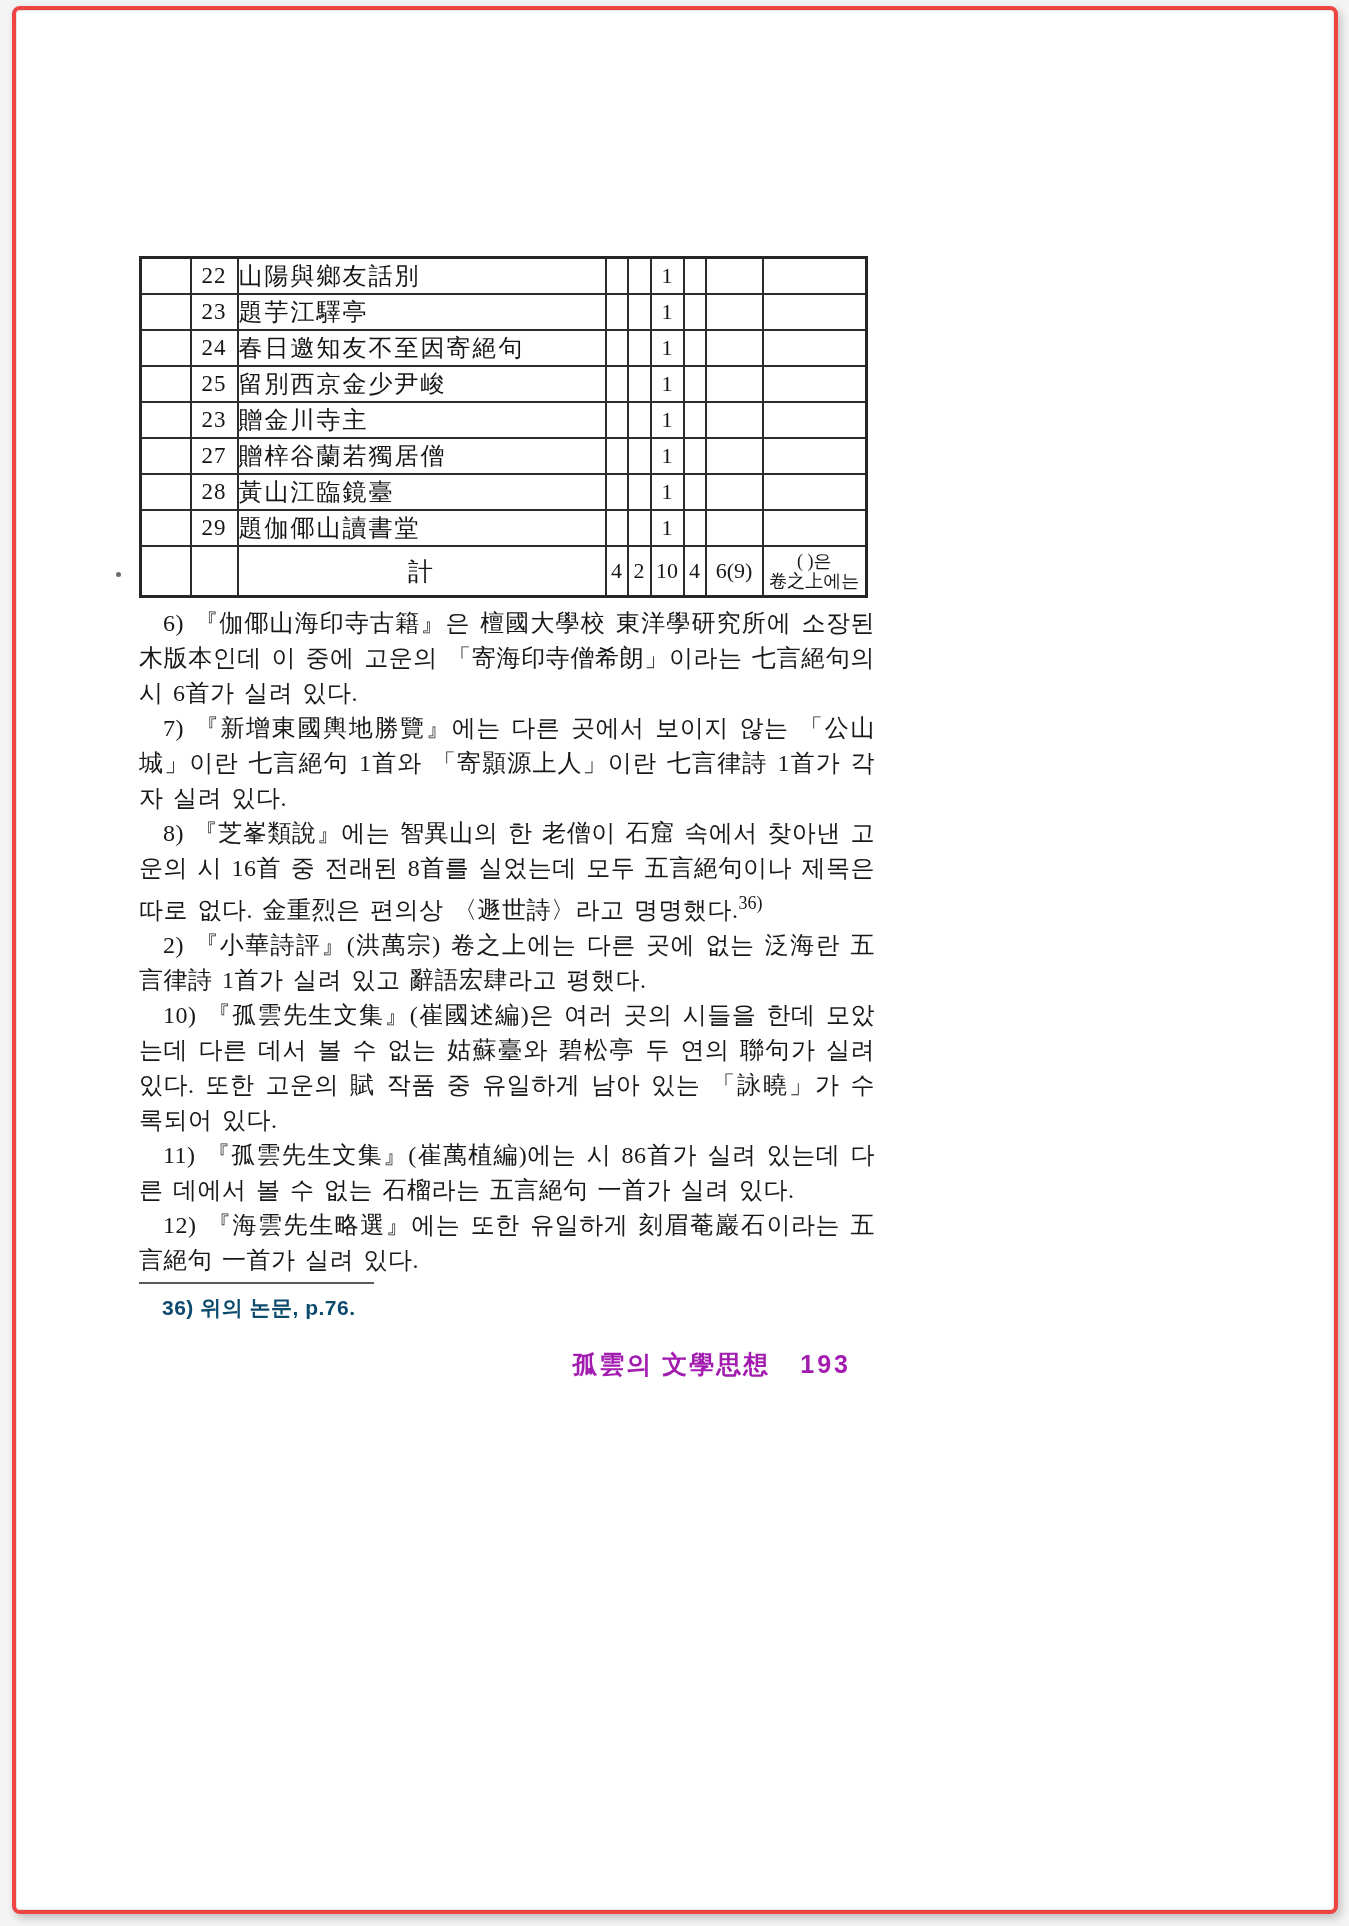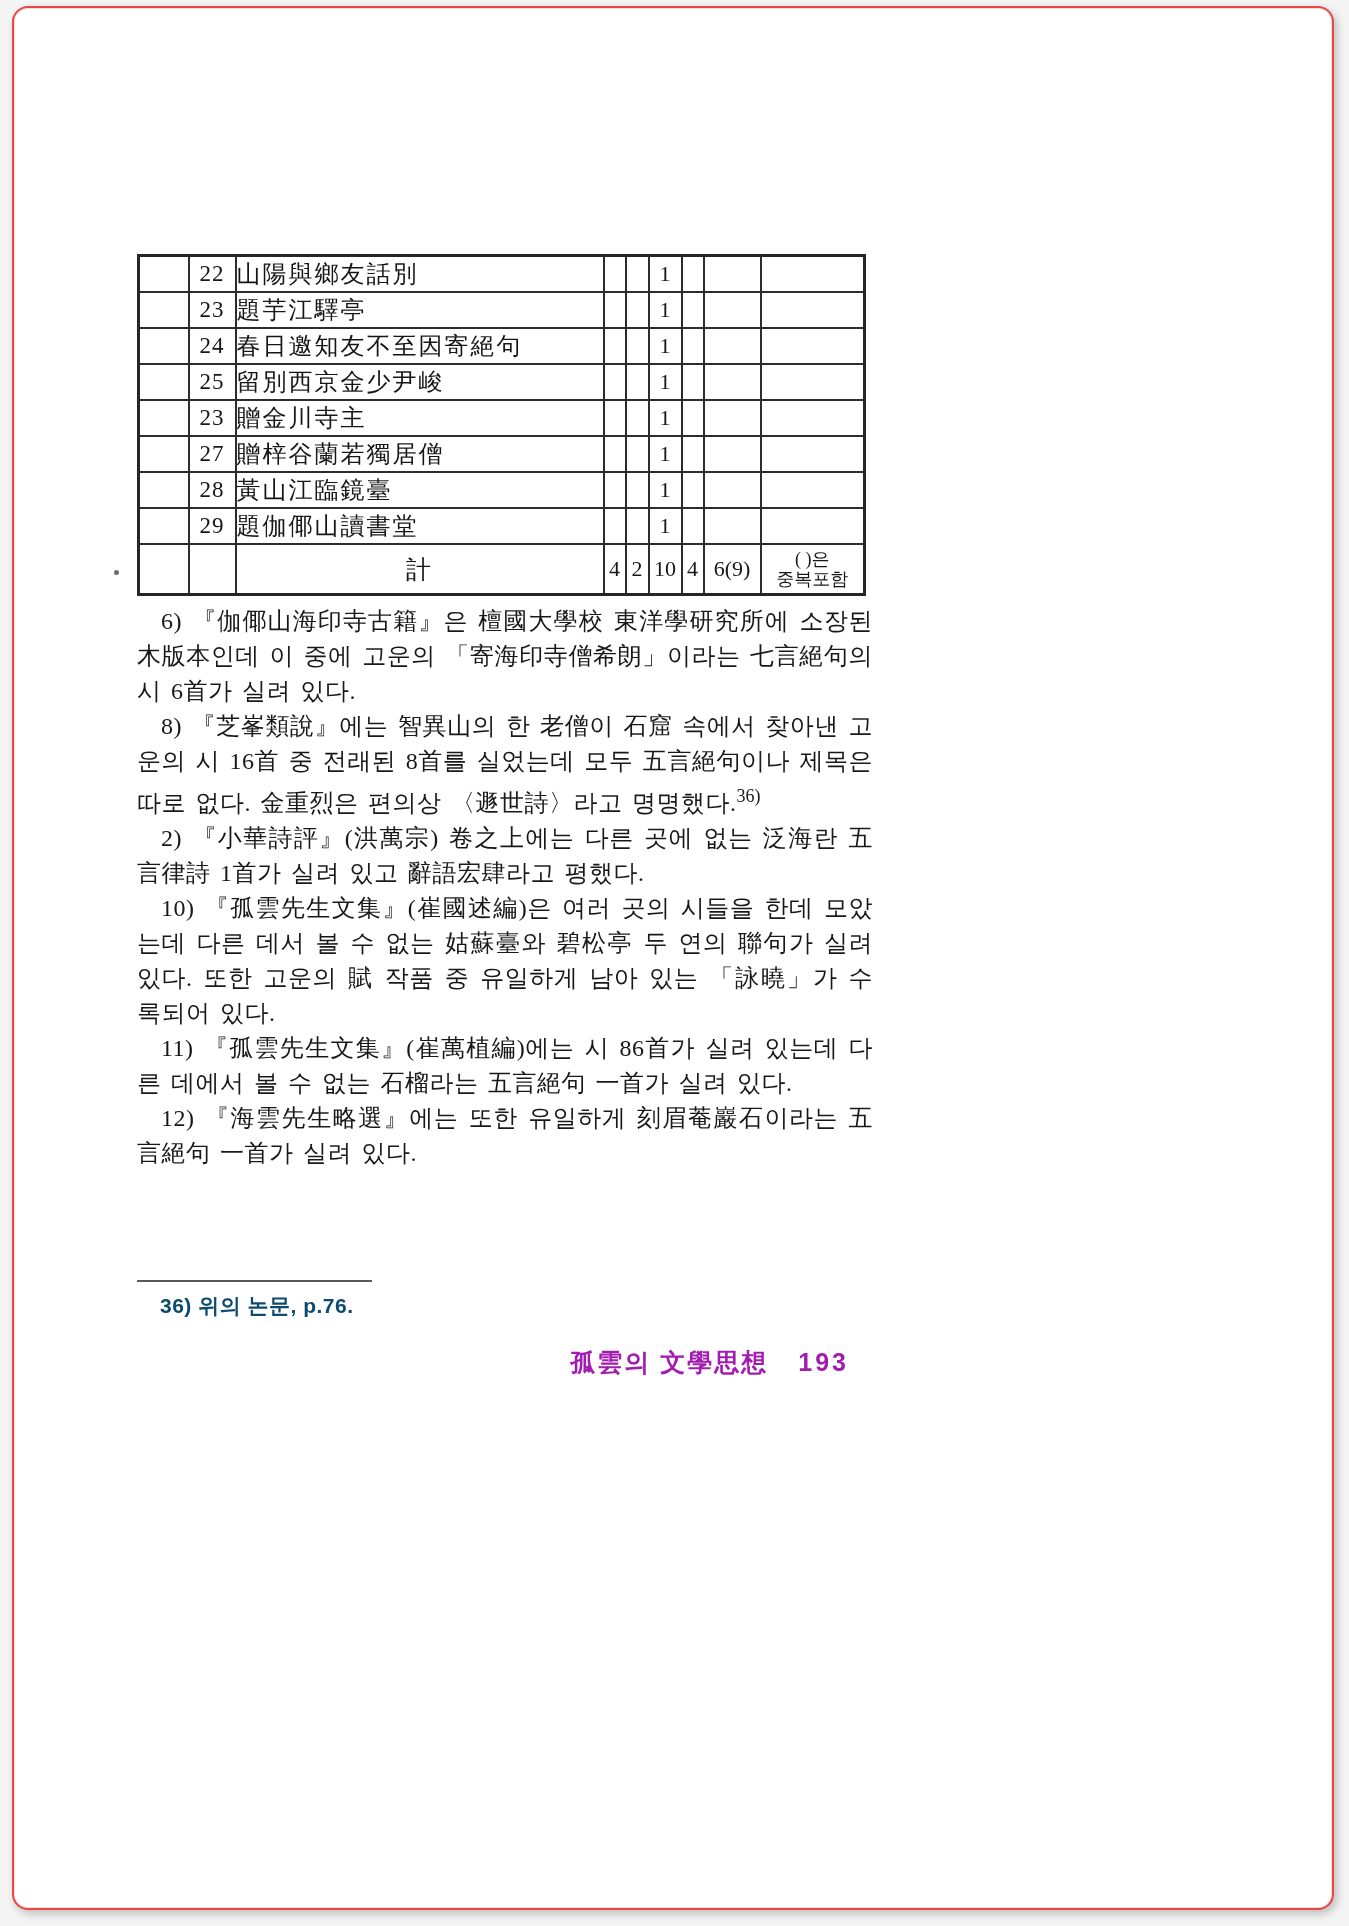--- a/index.html
+++ b/index.html
@@ -15,22 +15,22 @@
     background: #f4f4f4;
     overflow: hidden;
   }
   .page {
     position: absolute;
     left: 12px;
     top: 6px;
     width: 1318px;
     height: 1900px;
     background: #ffffff;
-    border: 2px solid #ef4444;
-    border-radius: 16px;
+    border: 4px solid #ef4444;
+    border-radius: 8px;
     box-shadow: 3px 4px 9px rgba(0,0,0,0.22), inset 0 0 0 1px #e3e3e3;
     color: #1c1c1c;
   }
 
   
   .table-wrap {
     position: absolute;
     left: 123px;
     top: 246px;
   }
@@ -264,31 +264,32 @@
             <td class="blank"></td>
             <td class="no"></td>
             <td class="label">計</td>
             <td class="cnt">4</td>
             <td class="cnt">2</td>
             <td class="cnt">10</td>
             <td class="cnt">4</td>
             <td class="cnt">6(9)</td>
             <td class="cnt dupnote">
               <div>( )은</div>
-              <div>중복포함</div>
+              <div>卷之上에는</div>
             </td>
           </tr>
         </tbody>
       </table>
     </div>
 
     <div class="speck"></div>
 
     <div class="notes">
       <p>6) 『伽倻山海印寺古籍』은 檀國大學校 東洋學研究所에 소장된 木版本인데 이 중에 고운의 「寄海印寺僧希朗」이라는 七言絕句의 시 6首가 실려 있다.</p>
+      <p>7) 『新增東國輿地勝覽』에는 다른 곳에서 보이지 않는 「公山城」이란 七言絕句 1首와 「寄顥源上人」이란 七言律詩 1首가 각자 실려 있다.</p>
       <p><span>8) 『芝峯類說』에는 智異山의 한 老僧이 石窟 속에서 찾아낸 고운의 시 16首 중 전래된 8首를 실었는데 모두 五言絕句이나 제목은 따로 없다. 金重烈은 편의상 〈遯世詩〉라고 명명했다.</span><sup>36)</sup></p>
       <p>2) 『小華詩評』(洪萬宗) 卷之上에는 다른 곳에 없는 泛海란 五言律詩 1首가 실려 있고 辭語宏肆라고 평했다.</p>
       <p>10) 『孤雲先生文集』(崔國述編)은 여러 곳의 시들을 한데 모았는데 다른 데서 볼 수 없는 姑蘇臺와 碧松亭 두 연의 聯句가 실려 있다. 또한 고운의 賦 작품 중 유일하게 남아 있는 「詠曉」가 수록되어 있다.</p>
       <p>11) 『孤雲先生文集』(崔萬植編)에는 시 86首가 실려 있는데 다른 데에서 볼 수 없는 石榴라는 五言絕句 一首가 실려 있다.</p>
       <p>12) 『海雲先生略選』에는 또한 유일하게 刻眉菴巖石이라는 五言絕句 一首가 실려 있다.</p>
     </div>
 
     <div class="footnote-rule"></div>
     <div class="footnote">36) 위의 논문, p.76.</div>
 

